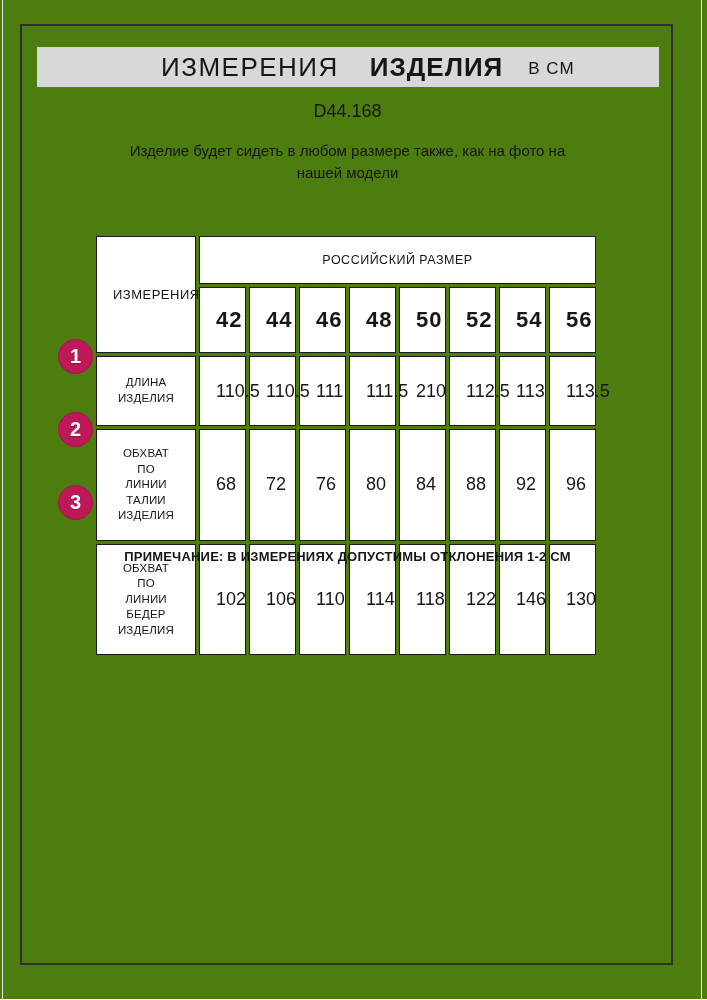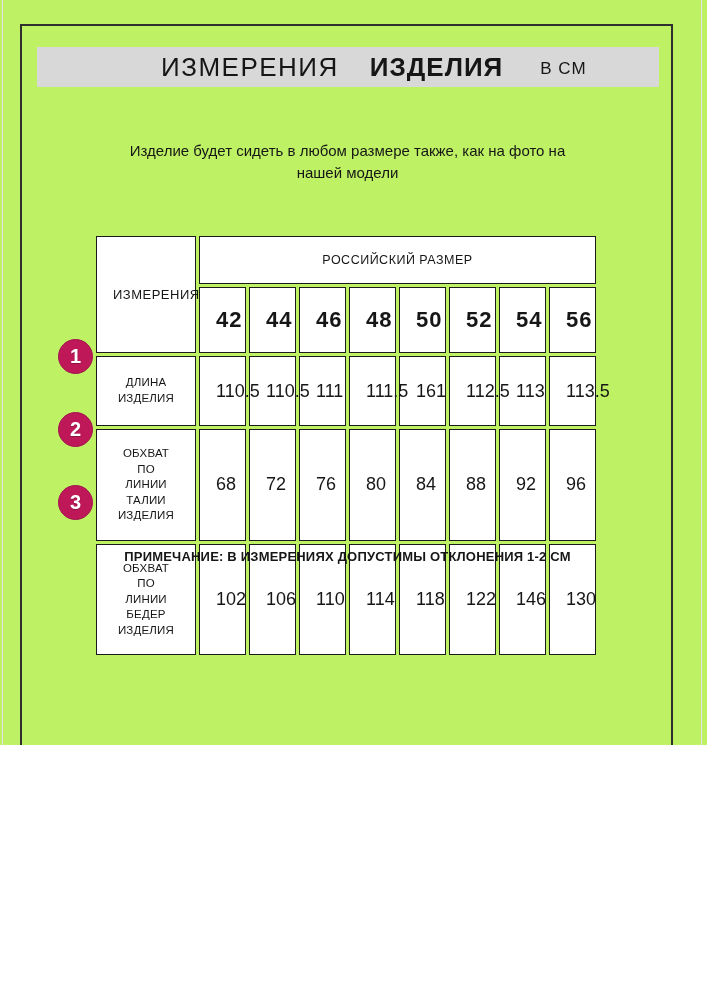--- a/index.html
+++ b/index.html
@@ -1,20 +1,20 @@
 <!DOCTYPE html>
 <html style="--badge: #be1858; --title_bar_bg: #d8d8d8;"><head>
 <meta charset="utf-8">
 <style>
   html, body { margin: 0; padding: 0; background: #ffffff; }
   .page {
     position: relative;
     width: 707px;
-    height: 745px;
-    background: #bef264;
+    height: 999px;
+    background: #4d7c0f;
     font-family: "Liberation Sans", "DejaVu Sans", sans-serif;
     color: #161616;
     overflow: hidden;
   }
   .scan-edge {
     position: absolute; top: 0; width: 1px; height: 100%;
     background: #e2e2e2;
   }
   .scan-edge.left  { left: 2px; }
   .scan-edge.right { left: 701px; }
@@ -33,21 +33,21 @@
     width: 622px; height: 40px;
     background: var(--title_bar_bg, #d8d8d8);
     display: flex;
     align-items: center;
     padding-left: 124px;
     box-sizing: border-box;
     white-space: nowrap;
   }
   .title-regular { font-size: 26px; font-weight: 400; letter-spacing: 1.5px; }
   .title-bold    { font-size: 26px; font-weight: 700; letter-spacing: 1px; margin-left: 31px; }
-  .title-units   { font-size: 17px; font-weight: 400; letter-spacing: 1px; margin-left: 37px; position: relative; top: 2px; }
+  .title-units   { font-size: 17px; font-weight: 400; letter-spacing: 1px; margin-left: 25px; position: relative; top: 2px; }
 
   .product-code {
     position: absolute;
     left: 20px; top: 101px; width: 655px;
     text-align: center;
     font-size: 18px;
   }
   .fit-description {
     position: absolute;
     left: 20px; top: 140px; width: 655px;
@@ -121,20 +121,21 @@
   <div class="scan-edge right"></div>
 
   <div class="frame"></div>
 
   <div class="title-bar">
     <span class="title-regular">ИЗМЕРЕНИЯ</span>
     <span class="title-bold">ИЗДЕЛИЯ</span>
     <span class="title-units">В СМ</span>
   </div>
 
+  <div class="product-code">D44.168</div>
 
   <div class="fit-description">Изделие будет сидеть в любом размере также, как на фото на
 нашей модели</div>
 
   <table class="size-table">
     <colgroup>
       <col style="width:100px">
       <col style="width:47px">
         <col style="width:47px">
         <col style="width:47px">
@@ -159,21 +160,21 @@
         <th class="size-cell">54</th>
         <th class="size-cell">56</th>
       </tr>
       <tr class="data-row">
         <td class="row-label-cell">ДЛИНА
 ИЗДЕЛИЯ</td>
         <td class="value-cell">110.5</td>
         <td class="value-cell">110.5</td>
         <td class="value-cell">111</td>
         <td class="value-cell">111.5</td>
-        <td class="value-cell">161</td>
+        <td class="value-cell">210</td>
         <td class="value-cell">112.5</td>
         <td class="value-cell">113</td>
         <td class="value-cell">113.5</td>
       </tr>
       <tr class="data-row">
         <td class="row-label-cell">ОБХВАТ ПО
 ЛИНИИ ТАЛИИ
 ИЗДЕЛИЯ</td>
         <td class="value-cell">68</td>
         <td class="value-cell">72</td>

